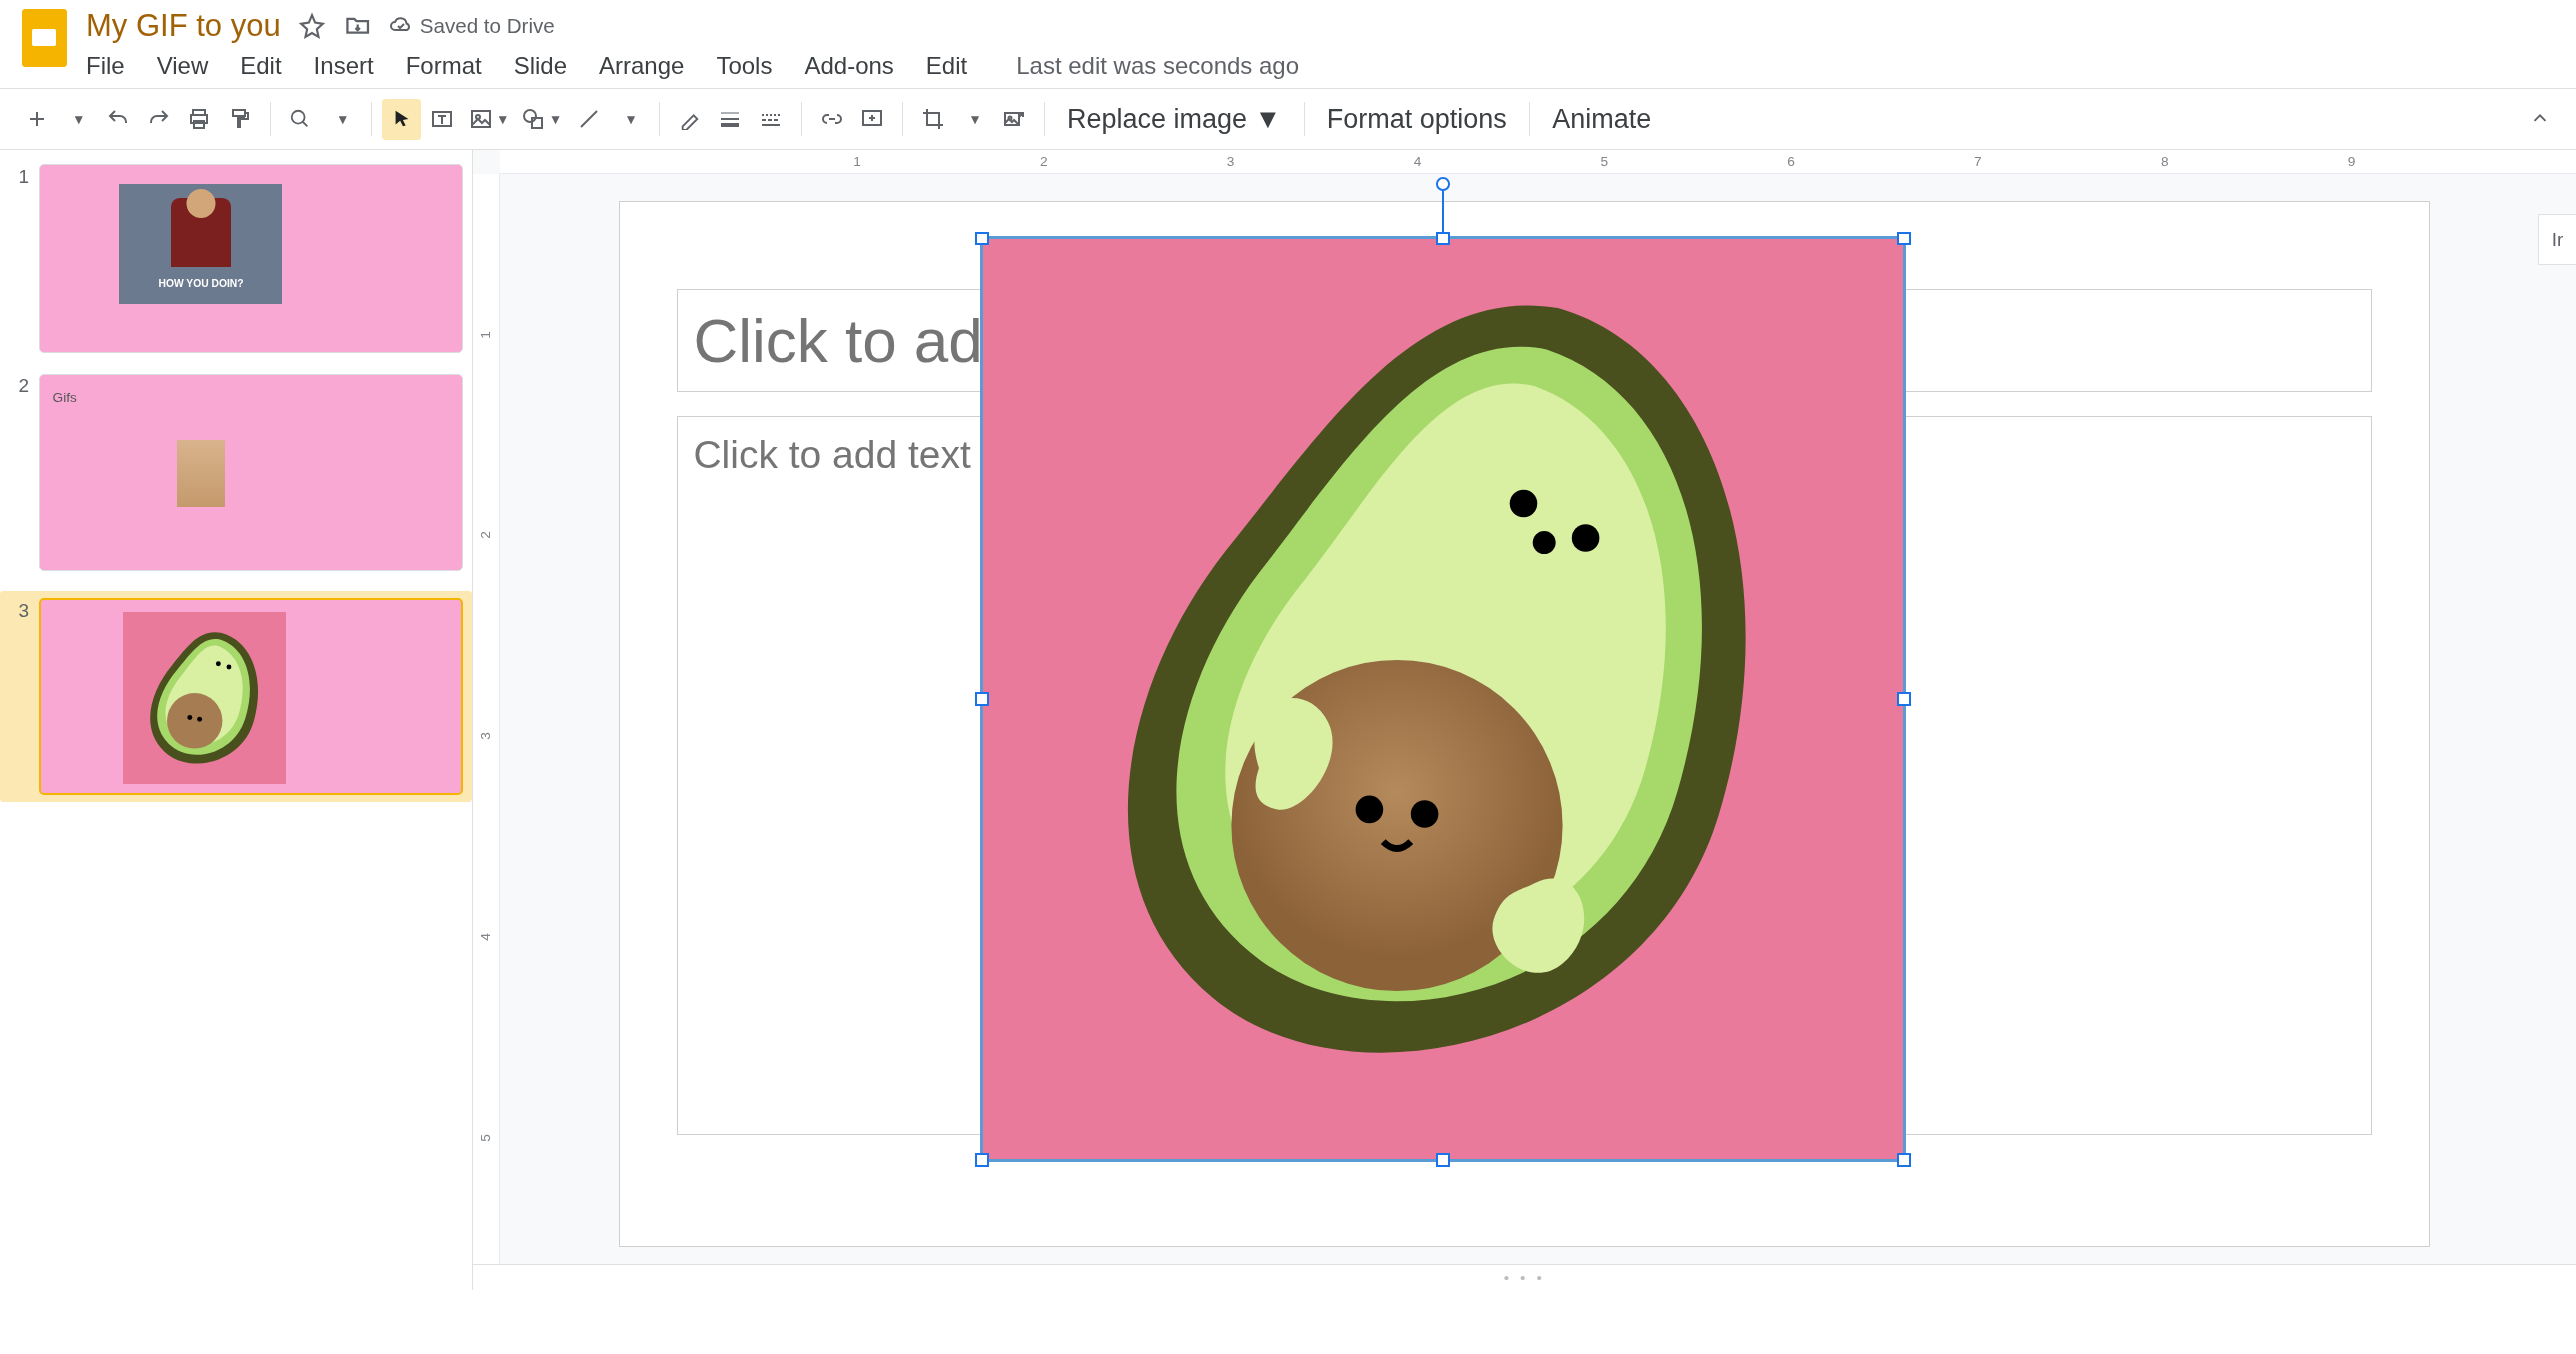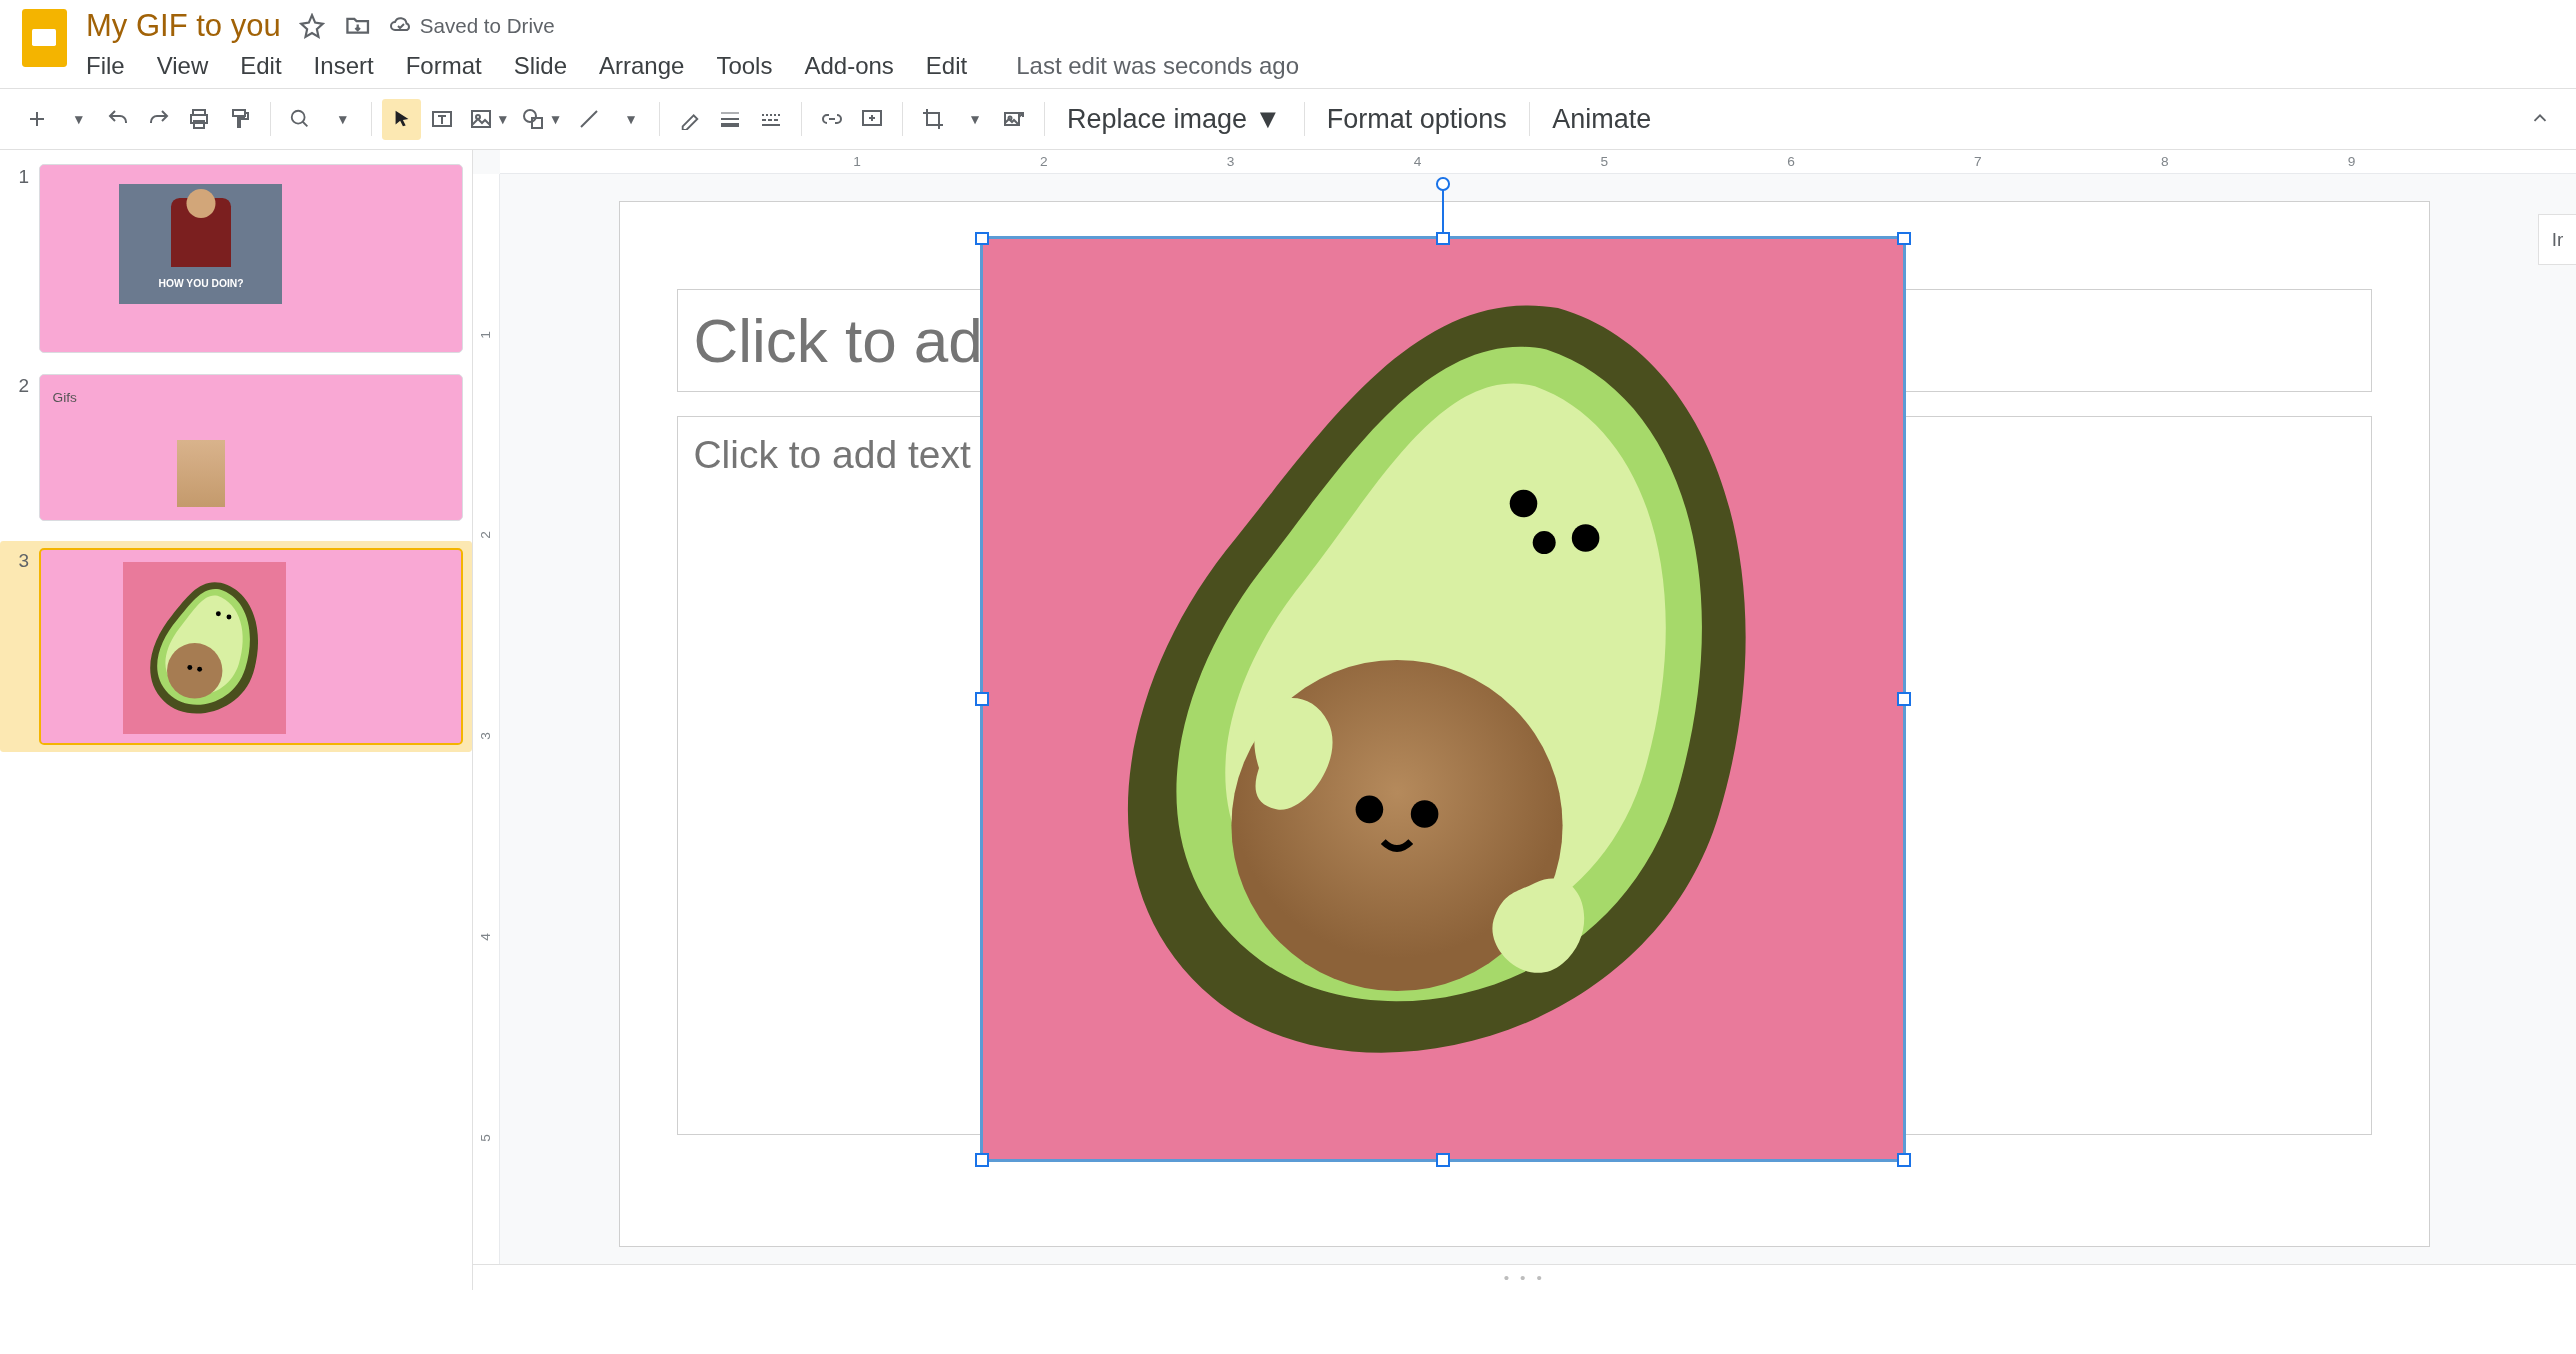--- a/index.html
+++ b/index.html
@@ -61,21 +61,21 @@
 .rot-handle{position:absolute;left:50%;top:-62px;width:13.7px;height:13.7px;border-radius:50%;background:#fff;border:2.6px solid #1a73e8;margin-left:-6.9px}
 
 
 .avocado-svg { width:100%; height:100%; display:block; }
 
 
 .thumb .mini-img { position:absolute; }
 .thumb1-img { left:79px; top:19px; width:163px; height:120px; background:#6b7a8f; display:flex; align-items:flex-end; justify-content:center; color:#fff; font-size:10.3px; font-weight:bold; padding-bottom:15.4px; }
 .thumb1-img .person { position:absolute; top:13.7px; left:50%; transform:translateX(-50%); width:60px; height:69px; background:#7b1f1f; border-radius:8.6px 8.6px 0 0; }
 .thumb1-img .head { position:absolute; top:5.1px; left:50%; transform:translateX(-50%); width:29px; height:29px; background:#d2a679; border-radius:50%; }
-.thumb2 { height:147px; }
+.thumb2 { height:197px; }
 .thumb2 .t2-label{ position:absolute; top:15.4px; left:12px; font-size:13.7px; color:#555; }
 .thumb2 .t2-img{ position:absolute; top:65px; left:137px; width:48px; height:67px; background:linear-gradient(#d9b38c,#c49a6c); }
 .thumb3 { height:197px; }
 .thumb3 .t3-bg{ position:absolute; top:12px; left:82px; width:163px; height:172px; background:#e97a9b; }
 
 
 .bottombar { position:absolute; left:0; right:0; bottom:0; height:26px; border-top:0.9px solid #e0e0e0; display:flex; align-items:center; justify-content:center; background:#fff; }
 .dots { color:#bdbdbd; letter-spacing:3.4px; font-size:15.4px; }
 
 

